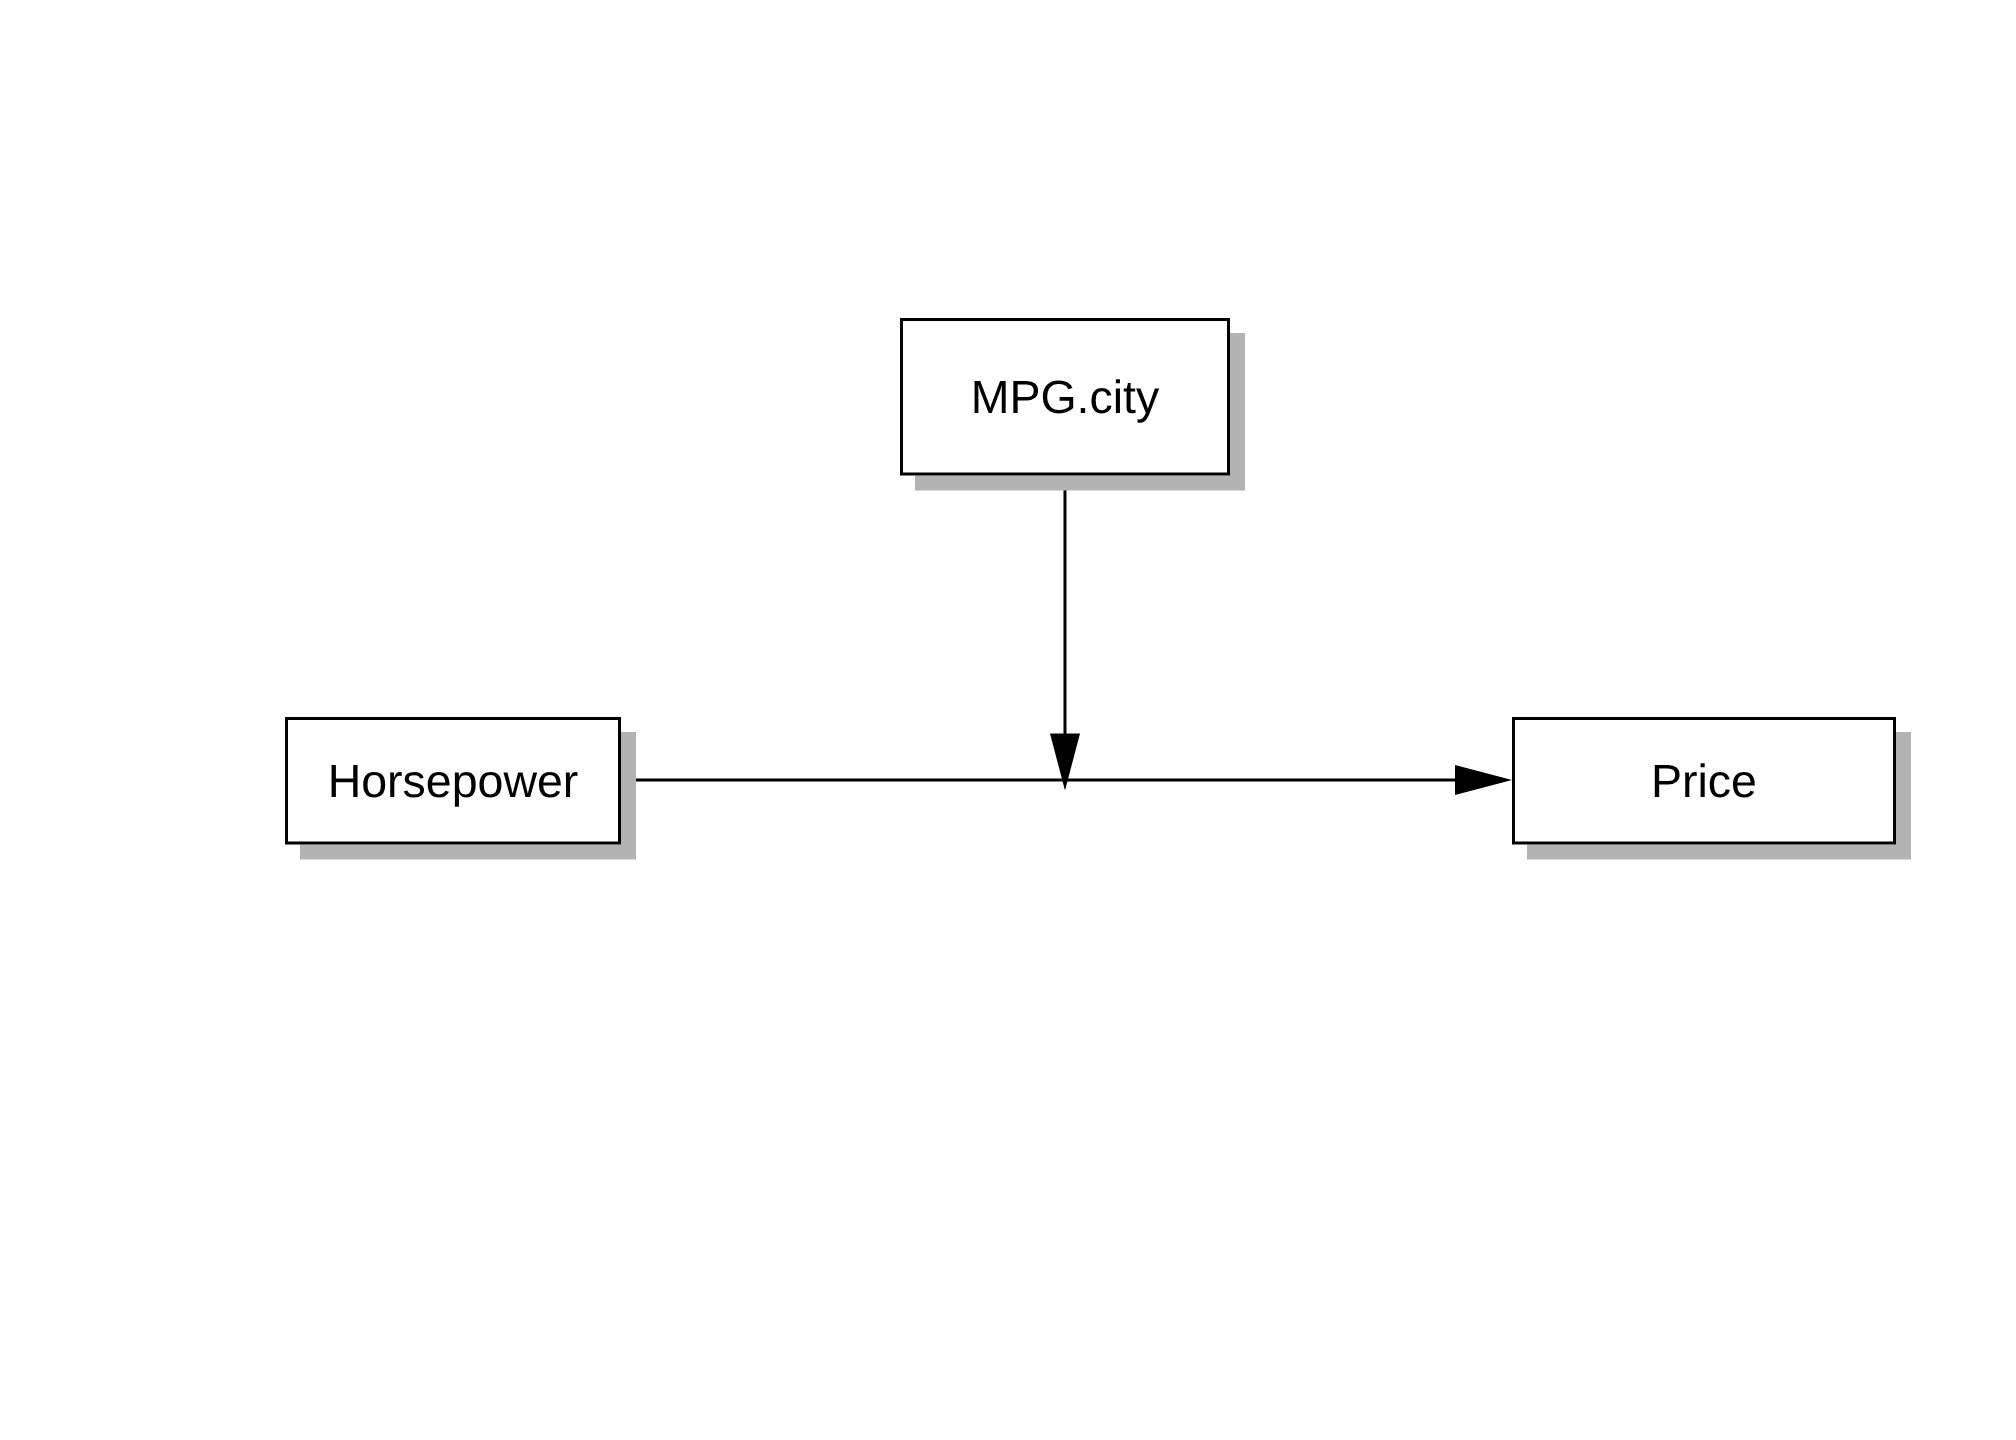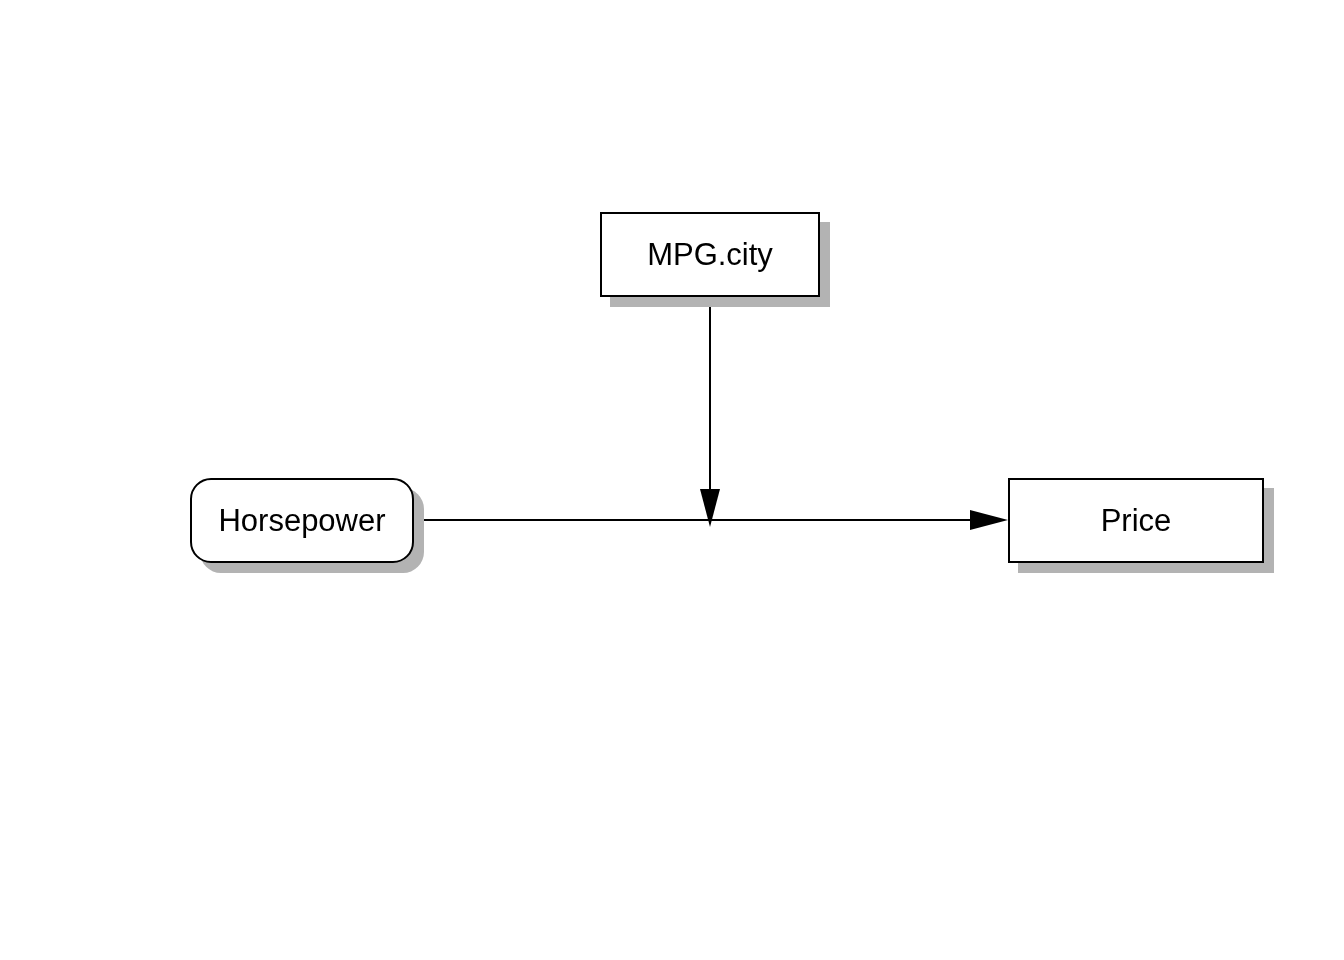--- a/index.html
+++ b/index.html
@@ -32,22 +32,22 @@
     display: flex;
     align-items: center;
     justify-content: center;
   }
   .node-label {
     font-size: 31px;
     color: #000000;
     line-height: 1;
     white-space: nowrap;
   }
-  .node-mpg   { left: 600px;  top: 212px; width: 220px; height: 85px; }
-  .node-hp    { left: 190px;  top: 478px; width: 224px; height: 85px; border-radius: 21px; }
+  .node-mpg   { left: 600px;  top: 212px; width: 220px; height: 105px; }
+  .node-hp    { left: 190px;  top: 478px; width: 224px; height: 85px; }
   .node-price { left: 1008px; top: 478px; width: 256px; height: 85px; }
 </style>
 </head>
 <body>
 
 <div class="canvas">
 
   <svg class="edges" viewBox="0 0 1344 960" xmlns="http://www.w3.org/2000/svg">
 
     <g>

